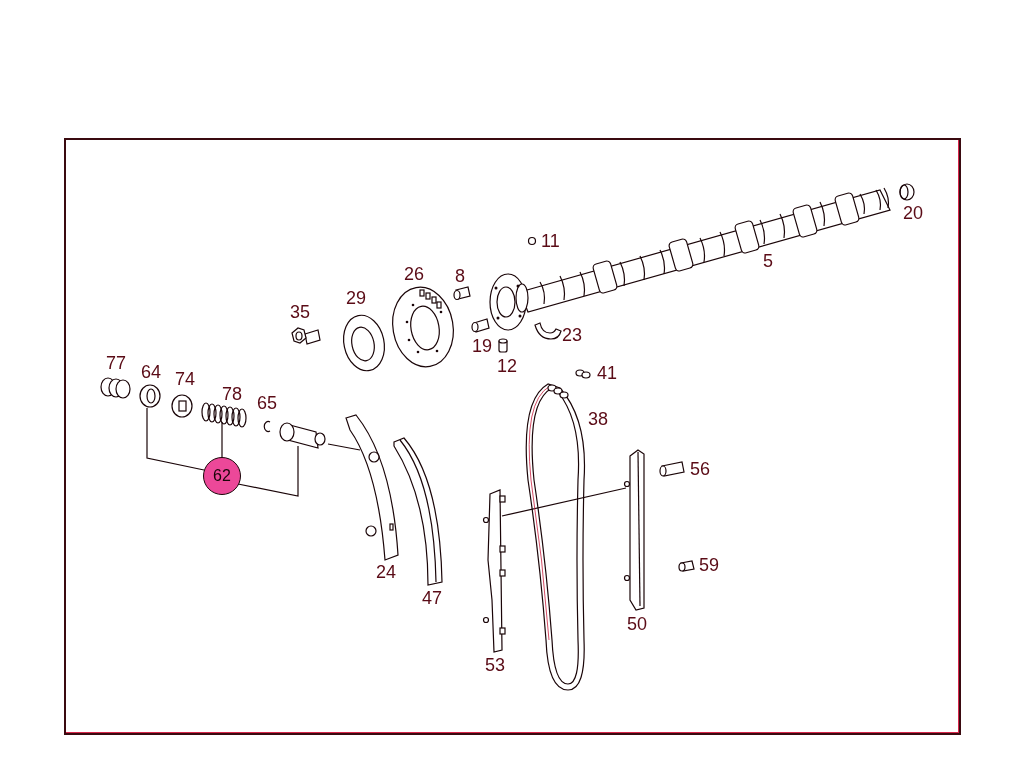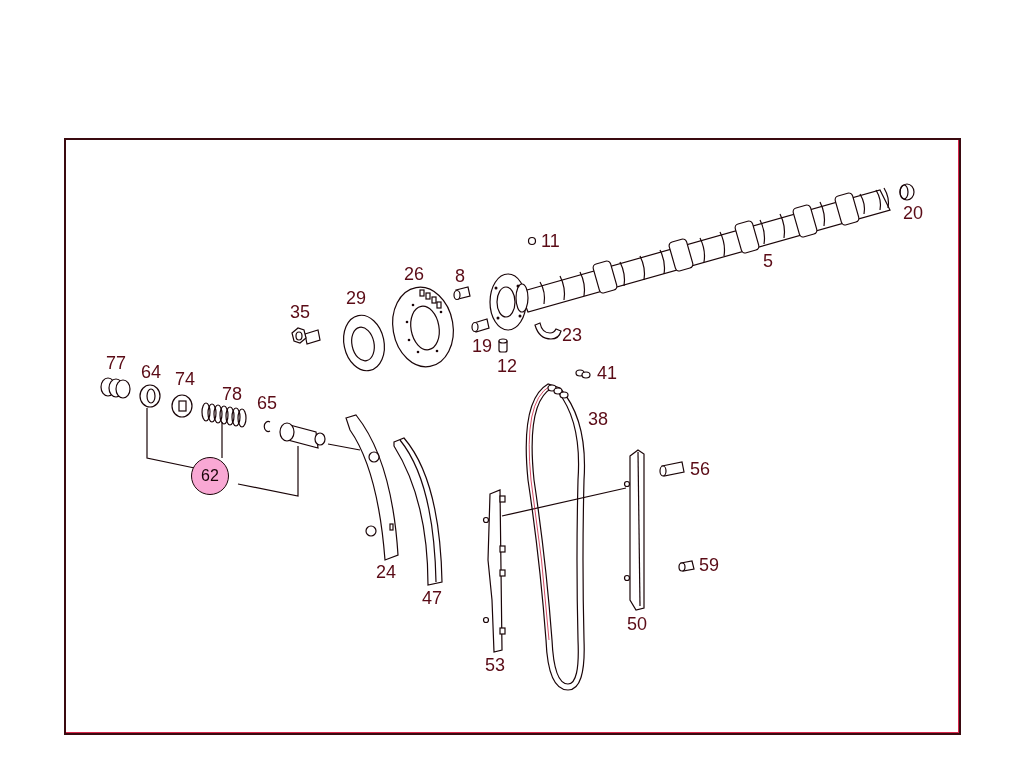--- a/index.html
+++ b/index.html
@@ -7,22 +7,22 @@
          font-family: "Liberation Sans", "DejaVu Sans", sans-serif; }
   #frame { position: absolute; left: 64px; top: 138px; width: 893px; height: 593px;
            border: 2px solid #3a0a10; box-shadow: -1px -1px 0 #d8264a inset; }
   #art { position: absolute; left: 0; top: 0; width: 1024px; height: 783px; }
   .lbl { position: absolute; font-size: 18px; color: #5a0b16; line-height: 16px;
          white-space: nowrap; }
   .ln { fill: none; stroke: #1a0508; stroke-width: 1.2; }
   .lnr { fill: none; stroke: #c8203f; stroke-width: 0.8; }
   .part { fill: #ffffff; stroke: #1a0508; stroke-width: 1.2; }
   .leader { fill: none; stroke: #1a0508; stroke-width: 1.2; }
-  .circ62 { position: absolute; left: 191px; top: 457px; width: 36px; height: 36px;
-            border: 1.5px solid #1a0508; border-radius: 50%; background: #f9a8d4; }
+  .circ62 { position: absolute; left: 203px; top: 457px; width: 36px; height: 36px;
+            border: 1.5px solid #1a0508; border-radius: 50%; background: #ec4899; }
   .circ62 span { position: absolute; left: 0; right: 0; top: 10px; text-align: center;
                  font-size: 16px; color: #1a0508; line-height: 16px; }
 </style>
 </head>
 <body>
 
 <div id="frame"></div>
 
 <svg id="art" viewBox="0 0 1024 783" xmlns="http://www.w3.org/2000/svg">
 

